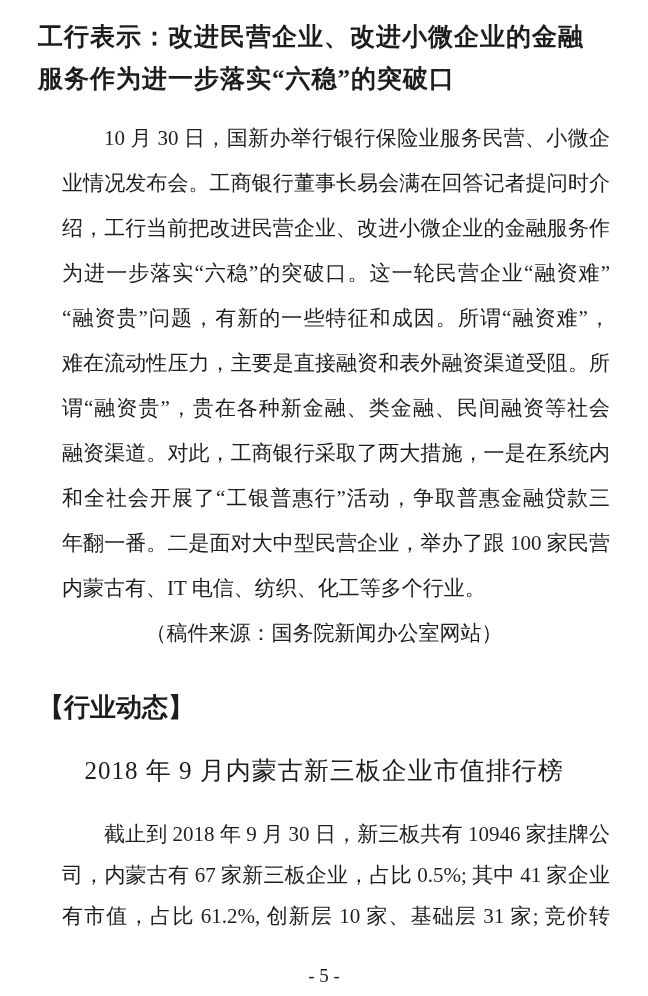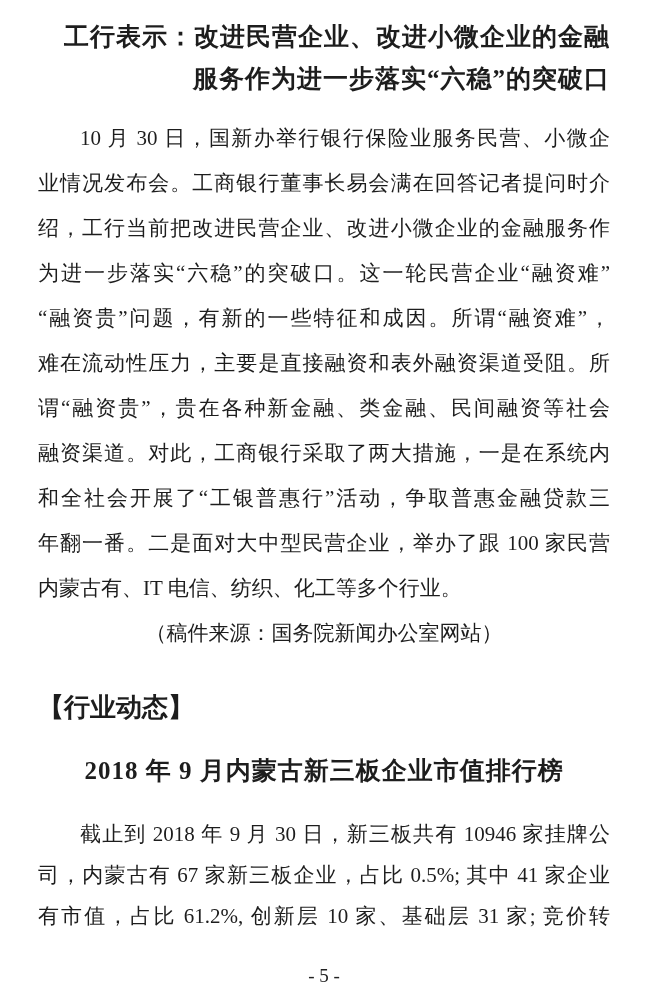--- a/index.html
+++ b/index.html
@@ -20,25 +20,26 @@
     width: 648px;
     height: 996px;
     padding: 16px 38px 0 38px;
     position: relative;
   }
   .article-title {
     margin: 0;
     font-size: 25px;
     line-height: 42px;
     font-weight: bold;
-    text-align: right;
+    text-align: left;
     letter-spacing: 1px;
   }
   .body-para {
     margin-top: 16px;
+    margin-left: 24px;
   }
   .body-line {
     font-size: 21px;
     line-height: 45px;
     height: 45px;
     overflow: hidden;
     text-align: justify;
     text-align-last: justify;
   }
   .body-line.first-line {
@@ -58,21 +59,21 @@
     font-family: "Liberation Sans", "DejaVu Sans", sans-serif;
     font-weight: bold;
     font-size: 26px;
     line-height: 34px;
     text-align: left;
   }
   .article-title-2 {
     margin: 26px 0 0 0;
     font-size: 25px;
     line-height: 42px;
-    font-weight: bold;
+    font-weight: normal;
     text-align: center;
     letter-spacing: 1px;
   }
   .body-para-2 {
     margin-top: 22px;
   }
   .body-para-2 .body-line {
     line-height: 41px;
     height: 41px;
   }

